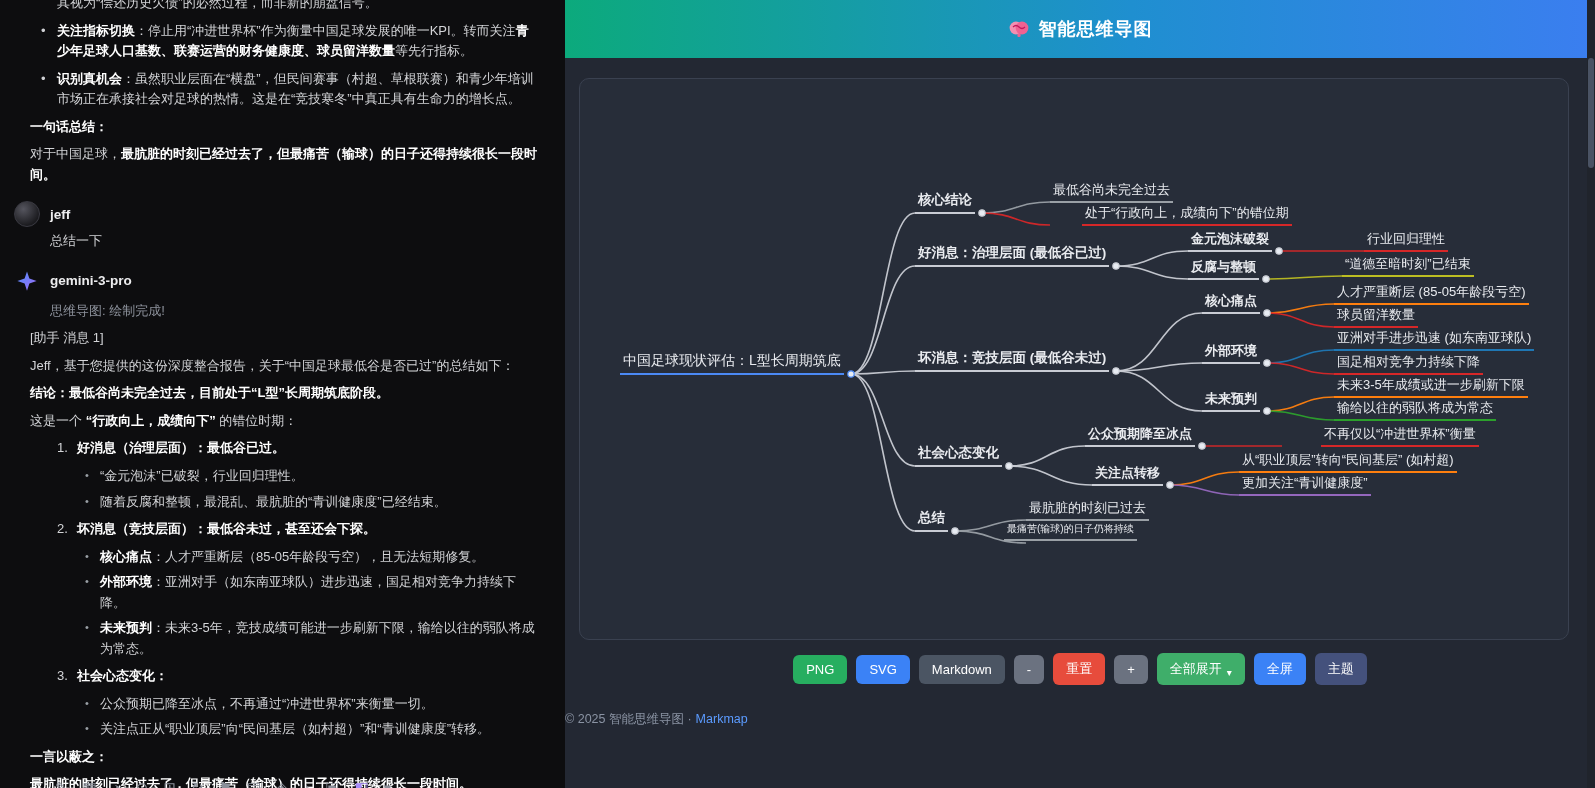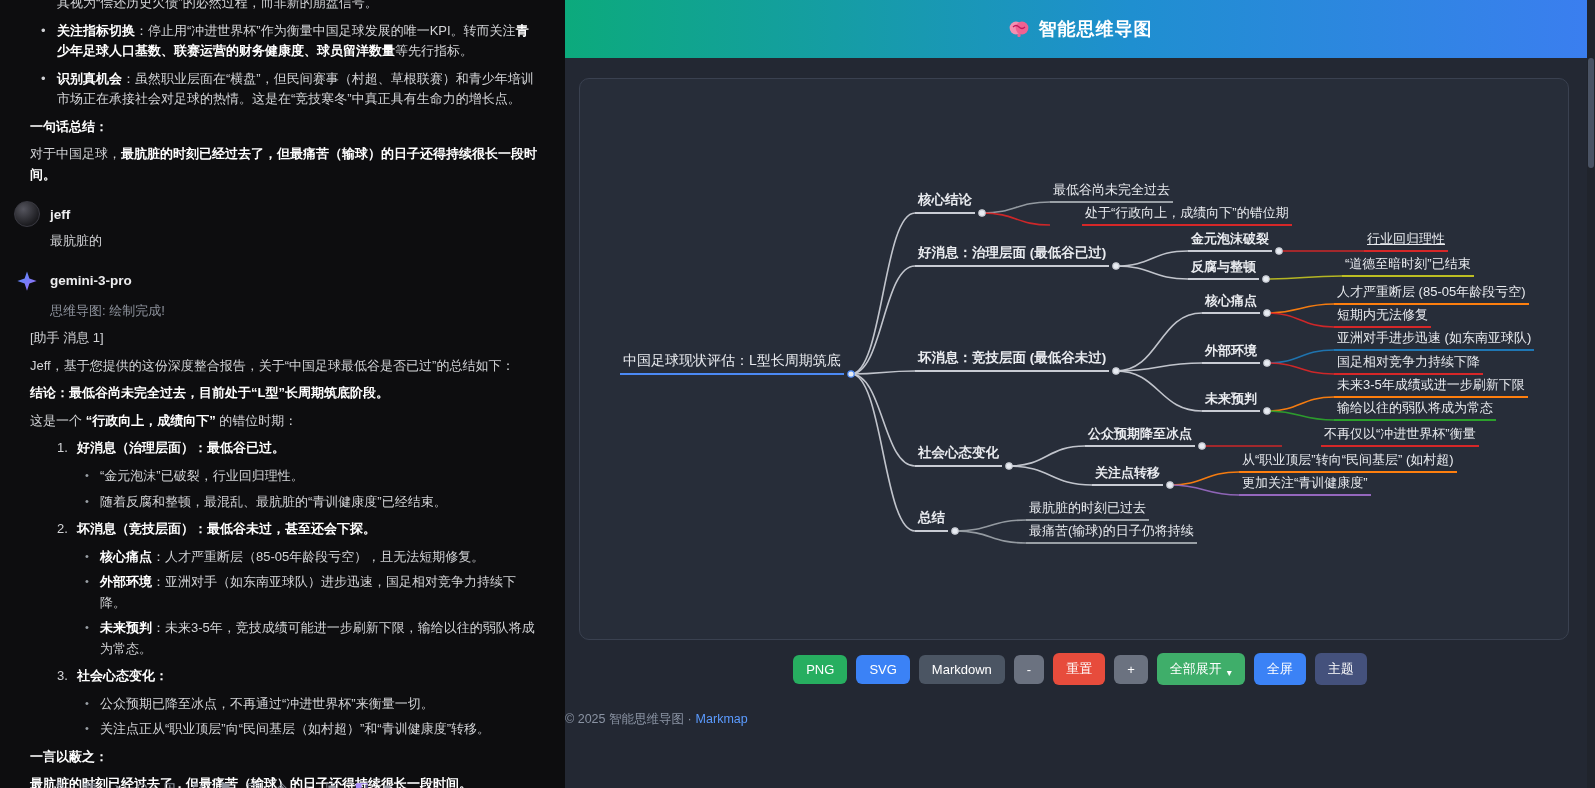--- a/index.html
+++ b/index.html
@@ -66,21 +66,21 @@
         <div class="cb p hang"><span>其视为“偿还历史欠债”的必然过程，而非新的崩盘信号。</span></div>
         <div class="cb bullet"><span class="b">关注指标切换</span><span>：停止用“冲进世界杯”作为衡量中国足球发展的唯一KPI。转而关注</span><span class="b">青少年足球人口基数、联赛运营的财务健康度、球员留洋数量</span><span>等先行指标。</span></div>
         <div class="cb bullet"><span class="b">识别真机会</span><span>：虽然职业层面在“横盘”，但民间赛事（村超、草根联赛）和青少年培训市场正在承接社会对足球的热情。这是在“竞技寒冬”中真正具有生命力的增长点。</span></div>
         <div class="cb p"><span class="b">一句话总结：</span></div>
         <div class="cb p"><span>对于中国足球，</span><span class="b">最肮脏的时刻已经过去了，但最痛苦（输球）的日子还得持续很长一段时间。</span></div>
         <div class="msg">
           <div class="msg-head">
             <span class="av av-jeff"></span>
             <span class="name">jeff</span>
           </div>
-          <div class="cb reply"><span>最肮脏的</span></div>
+          <div class="cb reply"><span>总结一下</span></div>
         </div>
         <div class="msg">
           <div class="msg-head">
             <span class="av">
               <svg width="22" height="22" viewBox="0 0 24 24">
                 <defs>
                   <linearGradient id="g1" x1="0" y1="0" x2="1" y2="1">
                     <stop offset="0" stop-color="#4f8df9"></stop>
                     <stop offset="1" stop-color="#a06bf7"></stop>
                   </linearGradient>
@@ -190,42 +190,42 @@
             <circle cx="622" cy="367" r="3.2" fill="#e7ebf2" stroke="#c9ccd4" stroke-width="1.2"></circle>
             <circle cx="590" cy="406" r="3.2" fill="#e7ebf2" stroke="#c9ccd4" stroke-width="1.2"></circle>
             <circle cx="375" cy="452" r="3.2" fill="#e7ebf2" stroke="#c9ccd4" stroke-width="1.2"></circle>
           </svg>
           <div class="mm-node" style="left: 40px; top: 272px; font-size: 14px; border-bottom-color: rgb(75, 137, 245);">中国足球现状评估：L型长周期筑底</div>
           <div class="mm-node mm-bold" style="left: 335px; top: 112px; font-size: 13.5px; border-bottom-color: rgb(201, 204, 212);">核心结论</div>
           <div class="mm-node" style="left: 470px; top: 102px; font-size: 13px; border-bottom-color: rgb(154, 160, 166);">最低谷尚未完全过去</div>
           <div class="mm-node" style="left: 470px; top: 125px; font-size: 13px; border-bottom-color: rgb(214, 39, 40); margin-left: 32px;">处于“行政向上，成绩向下”的错位期</div>
           <div class="mm-node mm-bold" style="left: 335px; top: 165px; font-size: 13.5px; border-bottom-color: rgb(201, 204, 212);">好消息：治理层面 (最低谷已过)</div>
           <div class="mm-node mm-bold" style="left: 608px; top: 151px; font-size: 13px; border-bottom-color: rgb(201, 204, 212);">金元泡沫破裂</div>
-          <div class="mm-node" style="left: 784px; top: 151px; font-size: 13px; border-bottom-color: rgb(214, 39, 40); text-decoration: underline;">行业回归理性</div>
+          <div class="mm-node" style="left: 784px; top: 151px; font-size: 13px; border-bottom-color: rgb(214, 39, 40);">行业回归理性</div>
           <div class="mm-node mm-bold" style="left: 608px; top: 179px; font-size: 13px; border-bottom-color: rgb(201, 204, 212);">反腐与整顿</div>
           <div class="mm-node" style="left: 762px; top: 176px; font-size: 13px; border-bottom-color: rgb(188, 189, 34);">“道德至暗时刻”已结束</div>
           <div class="mm-node mm-bold" style="left: 335px; top: 270px; font-size: 13.5px; border-bottom-color: rgb(201, 204, 212);">坏消息：竞技层面 (最低谷未过)</div>
           <div class="mm-node mm-bold" style="left: 622px; top: 213px; font-size: 13px; border-bottom-color: rgb(201, 204, 212);">核心痛点</div>
           <div class="mm-node" style="left: 754px; top: 204px; font-size: 13px; border-bottom-color: rgb(255, 127, 14);">人才严重断层 (85-05年龄段亏空)</div>
-          <div class="mm-node" style="left: 754px; top: 227px; font-size: 13px; border-bottom-color: rgb(214, 39, 40);">短期内无法修复</div>
+          <div class="mm-node" style="left: 754px; top: 227px; font-size: 13px; border-bottom-color: rgb(214, 39, 40);">球员留洋数量</div>
           <div class="mm-node mm-bold" style="left: 622px; top: 263px; font-size: 13px; border-bottom-color: rgb(201, 204, 212);">外部环境</div>
           <div class="mm-node" style="left: 754px; top: 250px; font-size: 13px; border-bottom-color: rgb(31, 119, 180);">亚洲对手进步迅速 (如东南亚球队)</div>
           <div class="mm-node" style="left: 754px; top: 274px; font-size: 13px; border-bottom-color: rgb(214, 39, 40);">国足相对竞争力持续下降</div>
           <div class="mm-node mm-bold" style="left: 622px; top: 311px; font-size: 13px; border-bottom-color: rgb(201, 204, 212);">未来预判</div>
           <div class="mm-node" style="left: 754px; top: 297px; font-size: 13px; border-bottom-color: rgb(255, 127, 14);">未来3-5年成绩或进一步刷新下限</div>
           <div class="mm-node" style="left: 754px; top: 320px; font-size: 13px; border-bottom-color: rgb(44, 160, 44);">输给以往的弱队将成为常态</div>
           <div class="mm-node mm-bold" style="left: 335px; top: 365px; font-size: 13.5px; border-bottom-color: rgb(201, 204, 212);">社会心态变化</div>
           <div class="mm-node mm-bold" style="left: 505px; top: 346px; font-size: 13px; border-bottom-color: rgb(201, 204, 212);">公众预期降至冰点</div>
           <div class="mm-node" style="left: 741px; top: 346px; font-size: 13px; border-bottom-color: rgb(214, 39, 40);">不再仅以“冲进世界杯”衡量</div>
           <div class="mm-node mm-bold" style="left: 512px; top: 385px; font-size: 13px; border-bottom-color: rgb(201, 204, 212);">关注点转移</div>
           <div class="mm-node" style="left: 659px; top: 372px; font-size: 13px; border-bottom-color: rgb(255, 127, 14);">从“职业顶层”转向“民间基层” (如村超)</div>
           <div class="mm-node" style="left: 659px; top: 395px; font-size: 13px; border-bottom-color: rgb(148, 103, 189);">更加关注“青训健康度”</div>
           <div class="mm-node mm-bold" style="left: 335px; top: 430px; font-size: 13.5px; border-bottom-color: rgb(201, 204, 212);">总结</div>
           <div class="mm-node" style="left: 446px; top: 420px; font-size: 13px; border-bottom-color: rgb(154, 160, 166);">最肮脏的时刻已过去</div>
-          <div class="mm-node" style="left: 446px; top: 443px; font-size: 13px; border-bottom-color: rgb(154, 160, 166);">最痛苦(输球)的日子仍将持续</div>
+          <div class="mm-node" style="left: 424px; top: 443px; font-size: 10px; border-bottom-color: rgb(154, 160, 166);">最痛苦(输球)的日子仍将持续</div>
         </div>
     </div>
     <div class="toolbar">
         <button style="background: rgb(39, 174, 96);">
           <span>PNG</span>
         </button>
         <button style="background: rgb(59, 130, 246);">
           <span>SVG</span>
         </button>
         <button style="background: rgb(75, 85, 99);">

